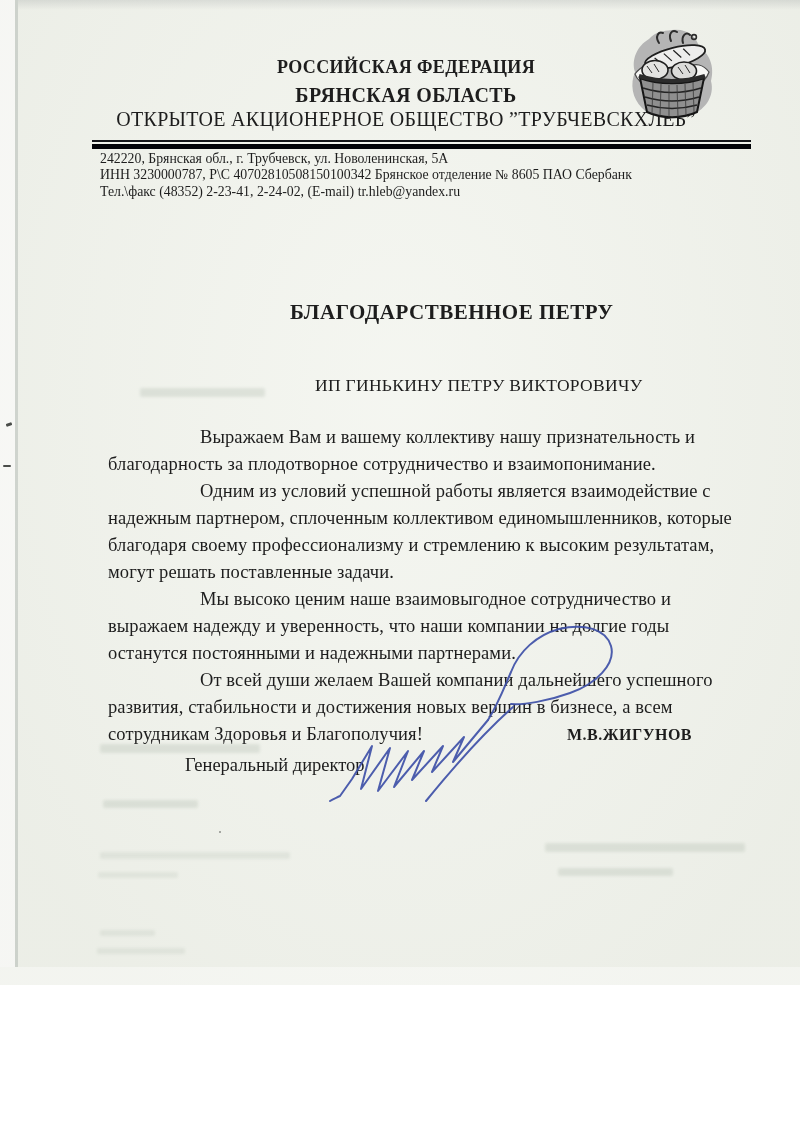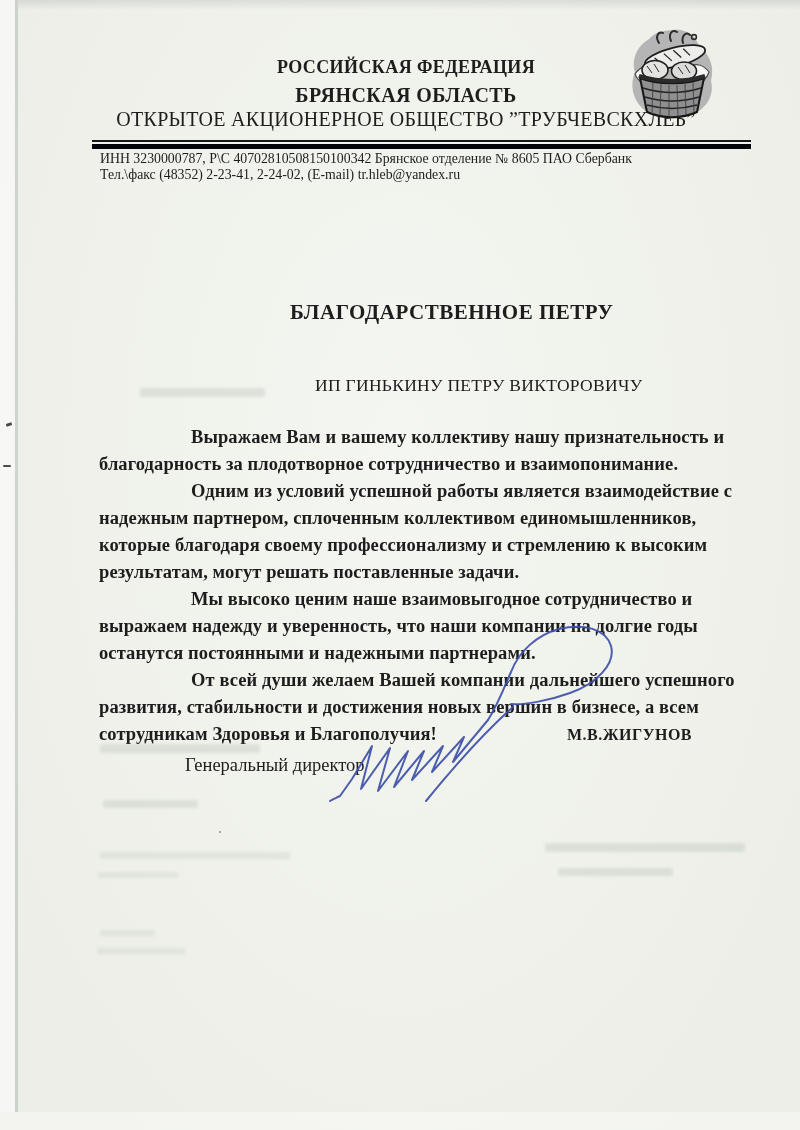--- a/index.html
+++ b/index.html
@@ -1,17 +1,17 @@
 <!DOCTYPE html>
 <html><head>
 <meta charset="utf-8">
 <style>
   html,body{margin:0;padding:0;background:#ffffff;}
   .page{
-    position:relative;width:800px;height:1130px;overflow:hidden;
+    position:relative;width:800px;height:985px;overflow:hidden;
     background:#f1f3ec;
     font-family:"Liberation Serif","DejaVu Serif",serif;
     color:#1d1d1d;
   }
   
   .edge-left{position:absolute;left:0;top:0;width:15px;height:100%;background:#fcfcfa;}
   .edge-left-line{position:absolute;left:15px;top:0;width:3px;height:100%;background:#ced3cd;}
   .edge-top{position:absolute;left:0;top:0;width:100%;height:10px;
     background:linear-gradient(#d8dbd6,rgba(216,219,214,0));}
   .edge-bottom{position:absolute;left:0;bottom:0;width:100%;height:18px;background:#f9faf6;}
@@ -28,21 +28,21 @@
   .rule .thick{height:5px;background:#020308;}
   .address{position:absolute;left:100px;top:151px;font-size:13.8px;line-height:16.4px;white-space:nowrap;}
   .address .email{}
 
   
   .logo{position:absolute;left:627px;top:26px;width:90px;height:95px;}
 
   
   .title{position:absolute;left:290px;top:300px;font-size:21px;font-weight:bold;letter-spacing:.5px;white-space:nowrap;}
   .recipient{position:absolute;left:315px;top:365px;font-size:17.5px;letter-spacing:.3px;white-space:nowrap;margin-top:10px;}
-  .body-text{position:absolute;left:99px;top:424px;width:636px;font-size:18.5px;line-height:27px;letter-spacing:.1px;font-weight:bold;}
+  .body-text{position:absolute;left:108px;top:424px;width:636px;font-size:18.5px;line-height:27px;letter-spacing:.1px;}
   .body-text p{margin:0;text-indent:92px;text-align:left;}
 
   .sign-position{position:absolute;left:185px;top:755px;font-size:18.5px;white-space:nowrap;}
   .sign-name{position:absolute;left:567px;top:726px;font-size:16px;font-weight:bold;letter-spacing:.5px;white-space:nowrap;}
 
   
   .signature-svg{position:absolute;left:0;top:0;width:800px;height:1130px;pointer-events:none;}
 
   
   .ghost{position:absolute;background:#aeb9ac;opacity:.30;filter:blur(1.6px);border-radius:2px;}
@@ -107,20 +107,21 @@
     </g>
     <path d="M12,50 Q45,60 78,50" stroke="#2b2b2b" stroke-width="4" fill="none"></path>
   </svg>
 
   <div class="rule">
     <div class="thin"></div>
     <div class="thick"></div>
   </div>
 
   <div class="address">
+    <div>242220, Брянская обл., г. Трубчевск, ул. Новоленинская, 5А</div>
     <div>ИНН  3230000787, Р\С 40702810508150100342 Брянское отделение  № 8605  ПАО Сбербанк</div>
     <div><span>Тел.\факс (48352) 2-23-41, 2-24-02,  (E-mail) </span><span class="email">tr.hleb@yandex.ru</span></div>
   </div>
 
   <div class="title">БЛАГОДАРСТВЕННОЕ ПЕТРУ</div>
   <div class="recipient">ИП ГИНЬКИНУ ПЕТРУ ВИКТОРОВИЧУ</div>
 
   <div class="body-text">
     <p>Выражаем Вам и вашему коллективу нашу признательность и благодарность за плодотворное сотрудничество и взаимопонимание.</p>
     <p>Одним из условий успешной работы является взаимодействие с надежным партнером, сплоченным коллективом единомышленников, которые благодаря своему профессионализму и стремлению к высоким результатам, могут решать поставленные задачи.</p>

